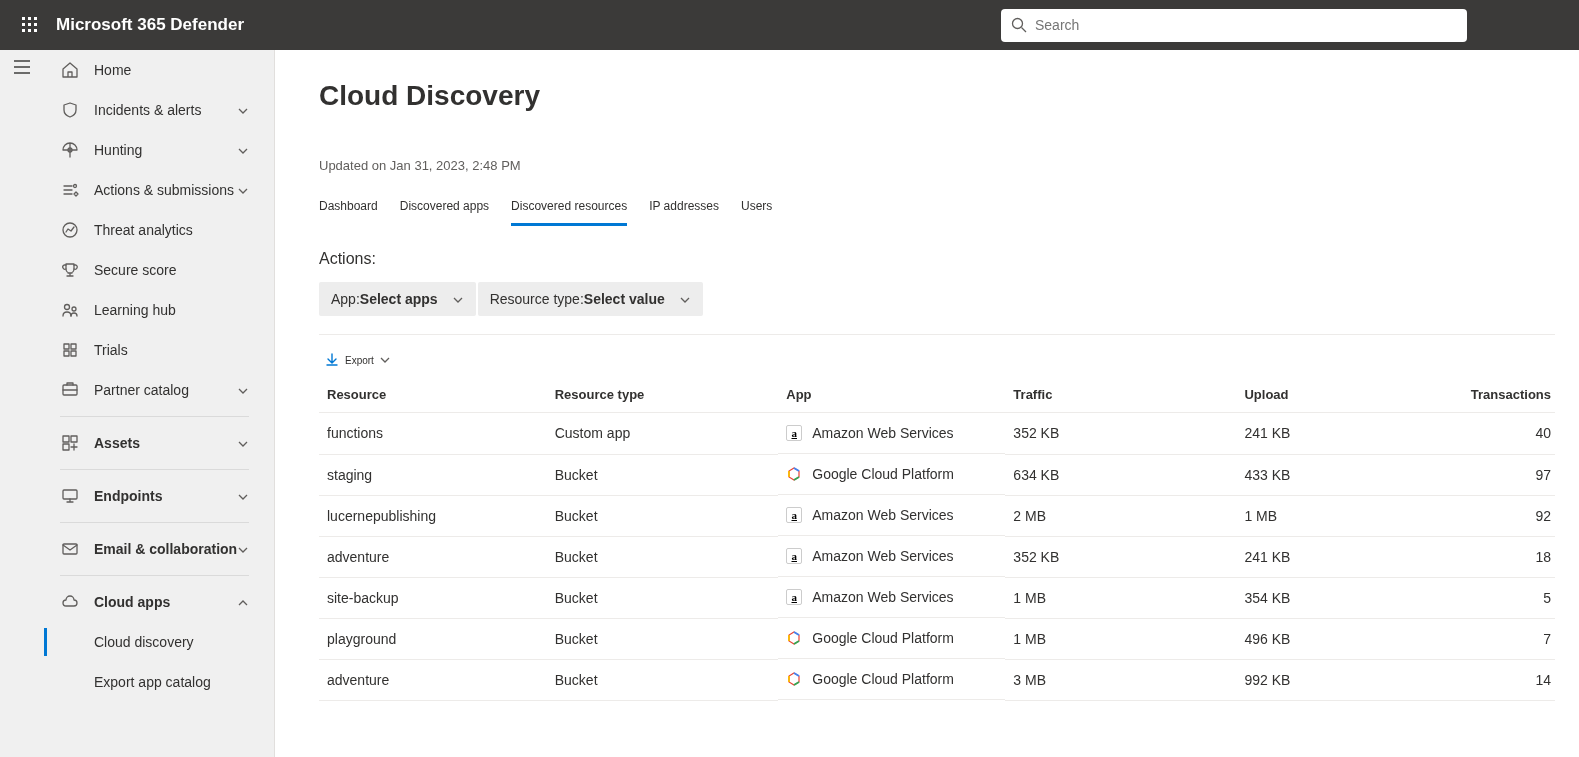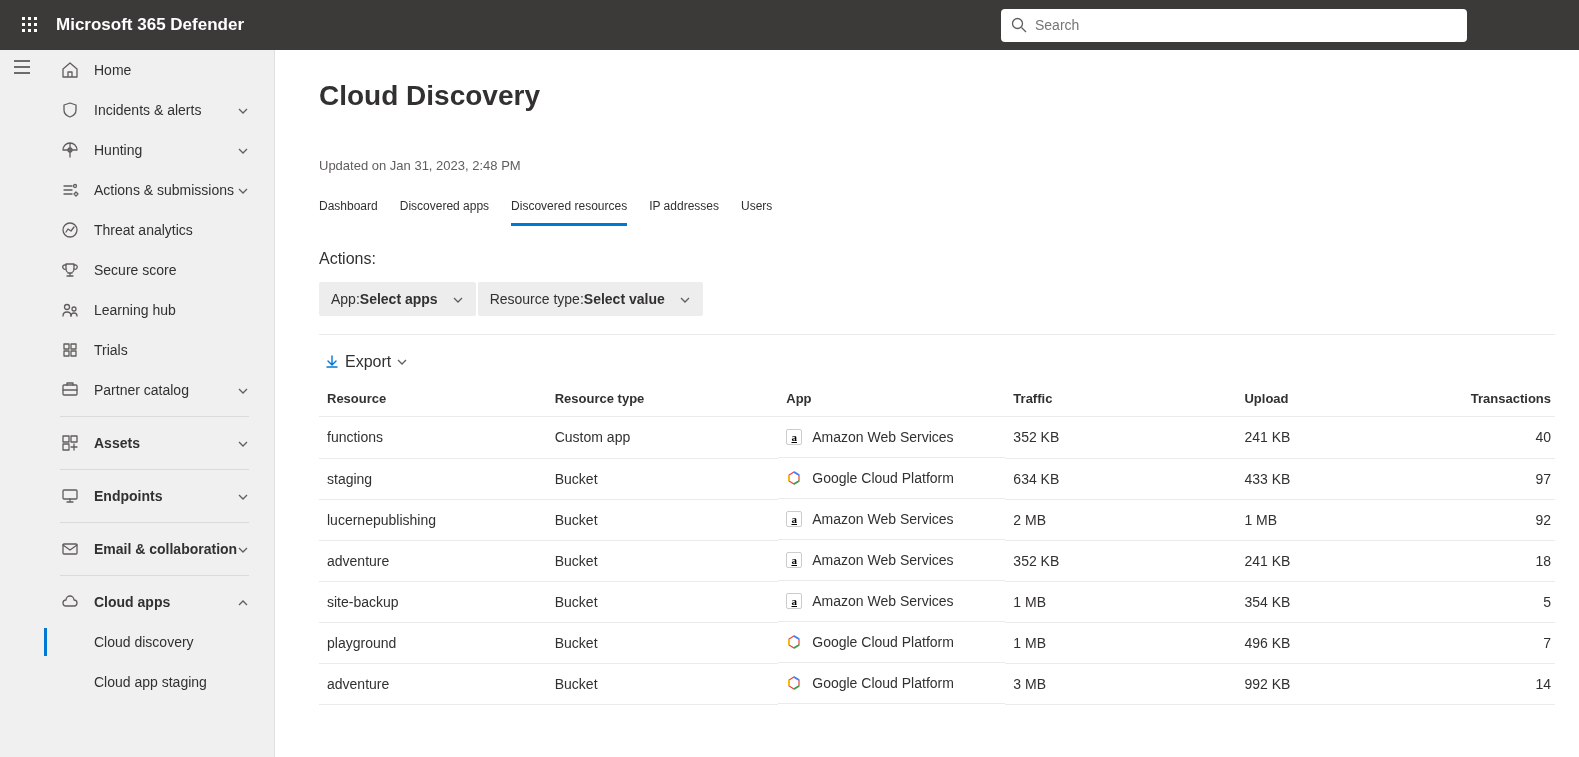--- a/index.html
+++ b/index.html
@@ -34,21 +34,21 @@
   .tab { padding: 8px 0 10px 0; font-size: 12px; color:#323130; cursor:pointer; border-bottom: 3px solid transparent;}
   .tab.active { border-bottom-color: #0078d4; font-weight:400;}
 
   .filters-label { font-size: 16px; margin-bottom: 14px; }
   .filter-row { display:flex; gap:2px; margin-bottom: 18px; padding-bottom: 18px; border-bottom:1px solid #edebe9;}
   .filter-chip { background:#ededed; border-radius:2px; height:34px; display:flex; align-items:center; padding:0 12px; cursor:pointer; font-size:14px; color:#323130;}
   .filter-chip .val { font-weight:700; }
   .filter-chip .chev { margin-left:14px; color:#605e5c;}
 
   .toolbar { display:flex; align-items:center; gap:8px; margin: 6px 0 10px 6px;}
-  .toolbar .btn { display:flex; align-items:center; gap:6px; color:#323130; cursor:pointer; font-size:16px;}
+  .toolbar .btn { display:flex; align-items:center; gap:6px; color:#323130; cursor:pointer; font-size:10px;}
   .toolbar .btn svg.dl { color:#0078d4;}
 
   table { width:100%; border-collapse: collapse; }
   th { text-align:left; font-weight:600; font-size:13px; color:#323130; padding: 10px 8px; border-bottom:1px solid #edebe9;}
   th:last-child, td:last-child { text-align:right; padding-right: 4px;}
   td { padding: 12px 8px; border-bottom: 1px solid #edebe9; font-size: 14px; vertical-align: middle;}
   td.app-cell { display:flex; align-items:center; gap:10px;}
   .app-logo { width:16px; height:16px; border-radius:2px; display:inline-flex; align-items:center; justify-content:center; font-size:11px; font-weight:700;}
   .aws { background:#fff; color:#000; border:1px solid #ccc; font-family: Georgia, serif;}
   .aws::after{content:"a"; text-decoration:underline;}
@@ -250,21 +250,21 @@
           </span>
           <span class="label">Cloud apps</span>
           <span class="chev"><svg width="12" height="8" viewBox="0 0 12 8">
               <path d="M2 6 L6 2 L10 6" stroke="#605e5c" stroke-width="1.3" fill="none"></path>
             </svg></span>
         </div>
         <div class="nav-item sub active">
           <span class="label">Cloud discovery</span>
         </div>
         <div class="nav-item sub">
-          <span class="label">Cloud app staging</span>
+          <span class="label">Export app catalog</span>
         </div>
       </div>
   </div>
 
   <div class="main">
     <h1 class="page-title">Cloud Discovery</h1>
     <div class="updated">Updated on Jan 31, 2023, 2:48 PM</div>
 
     <div class="tabs" id="tabs">
         <div class="tab">Dashboard</div>

